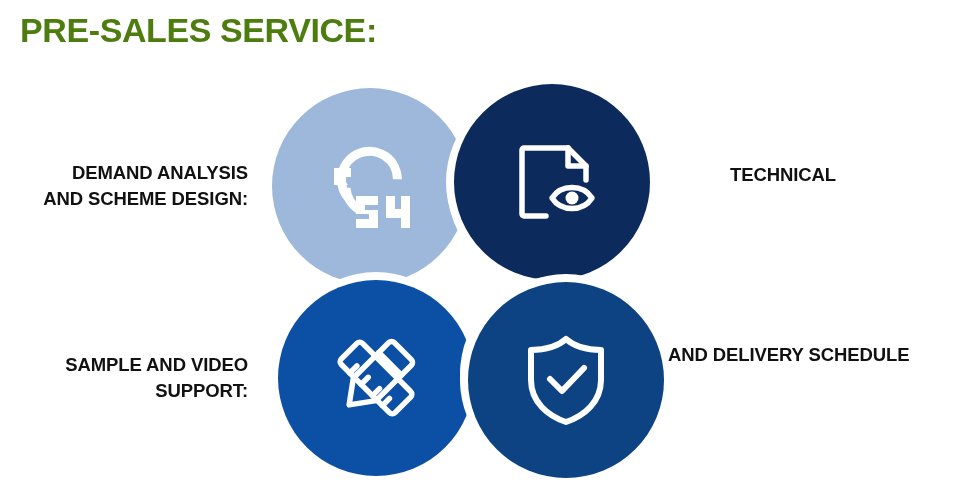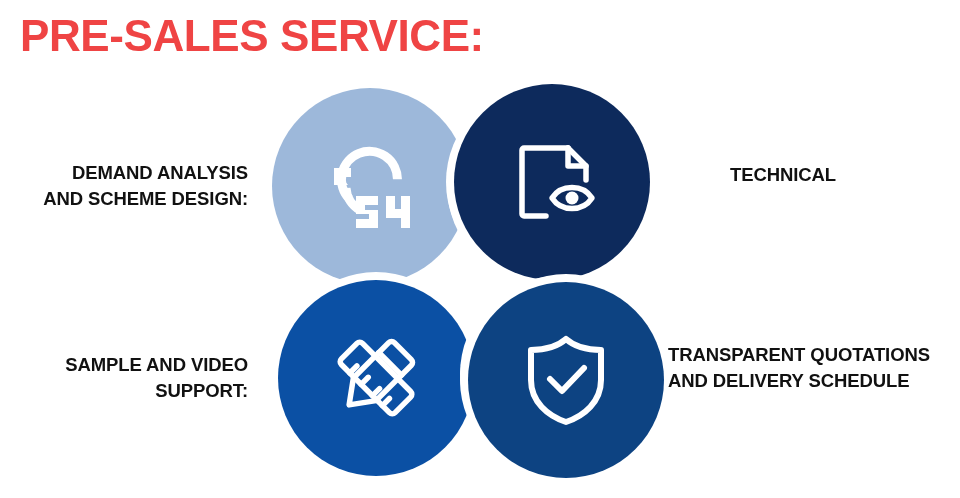--- a/index.html
+++ b/index.html
@@ -14,24 +14,24 @@
     background: #ffffff;
     overflow: hidden;
     font-family: "Liberation Sans", sans-serif;
   }
 
   
   #page-title {
     position: absolute;
     left: 20px;
     top: 12px;
-    font-size: 44px;
+    font-size: 34px;
     font-weight: bold;
     letter-spacing: -0.4px;
-    color: #ef4444;
+    color: #4d7c0f;
     line-height: 1.1;
     white-space: nowrap;
     text-align: center;
   }
 
   
   #venn {
     position: absolute;
     left: 264px;
     top: 80px;
@@ -90,21 +90,20 @@
   <div class="label label-left" id="label-sample">
     <div>SAMPLE AND VIDEO</div>
     <div>SUPPORT:</div>
   </div>
 
   <div class="label label-right" id="label-technical">
     <div>TECHNICAL</div>
   </div>
 
   <div class="label label-right" id="label-transparent">
-    <div>TRANSPARENT QUOTATIONS</div>
     <div>AND DELIVERY SCHEDULE</div>
   </div>
 
   <div id="venn">
 
     <div class="circle c-top-left" style="background:#9db8da">
       <span>
         <svg width="92" height="84" viewBox="0 0 92 84" fill="none">
 
           <path d="M22 46 A28 28 0 1 1 74 46" stroke="#ffffff" stroke-width="9" fill="none" stroke-linecap="butt" transform="rotate(-22 46 42)"></path>

